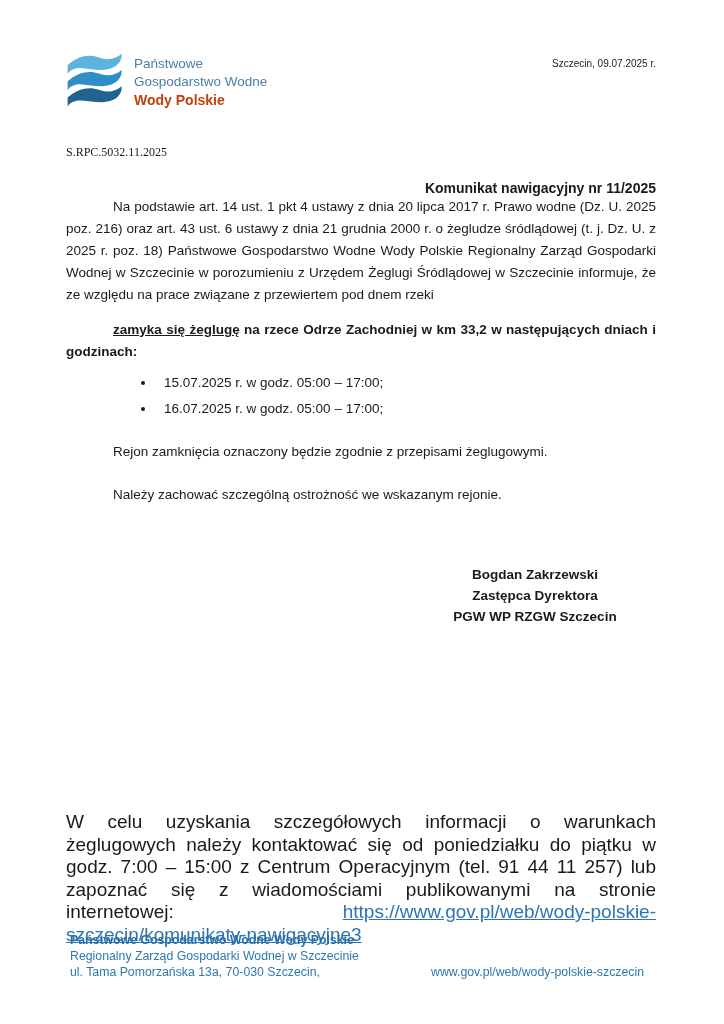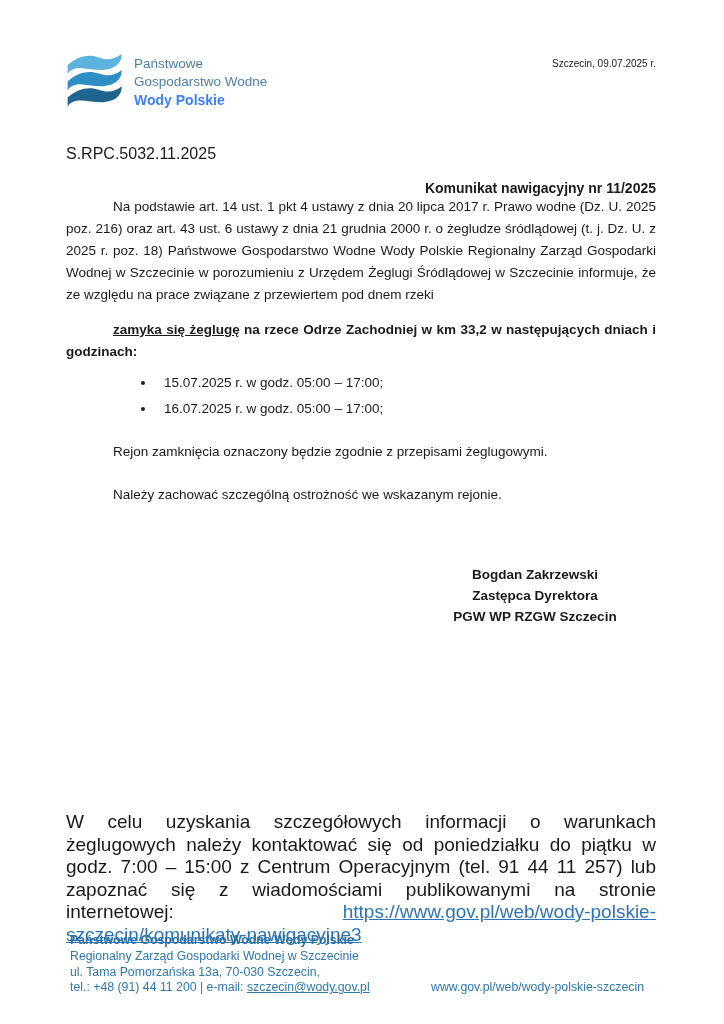--- a/index.html
+++ b/index.html
@@ -4,24 +4,24 @@
 <style>
   *{box-sizing:border-box;margin:0;padding:0;}
   body{background:#ffffff;font-family:"Liberation Sans",sans-serif;color:#1a1a1a;}
   .page{position:relative;width:724px;height:1024px;background:#ffffff;overflow:hidden;}
 
   
   .header{position:absolute;left:64px;right:68px;top:50px;display:flex;justify-content:space-between;align-items:flex-start;}
   .logo{display:flex;align-items:center;gap:10px;}
   .logo-mark{width:60px;height:64px;flex:0 0 auto;}
   .logo-text{font-size:13.5px;line-height:18px;color:#4d7ea6;}
-  .logo-brand{font-weight:bold;color:#3b82f6;font-size:14px;}
+  .logo-brand{font-weight:bold;color:#c2410c;font-size:14px;}
   .date{font-size:10px;margin-top:8px;}
 
-  .ref{position:absolute;left:66px;top:145px;font-size:16px;}
+  .ref{position:absolute;left:66px;top:145px;font-size:12px;font-family:Liberation Serif, serif;}
   .title{position:absolute;left:66px;right:68px;top:180px;text-align:right;font-size:14px;font-weight:bold;}
 
   
   .bodytext{position:absolute;left:66px;right:68px;top:196px;font-size:13.5px;line-height:22px;}
   .para{text-align:justify;text-indent:47px;}
   .p-closure{margin-top:13px;font-weight:bold;}
   .u{text-decoration:underline;}
   .schedule{margin-top:8px;margin-left:90px;font-weight:normal;list-style:disc outside;}
   .schedule li{padding-left:8px;margin-bottom:3px;line-height:23px;}
   .p-marking{margin-top:21px;}
@@ -87,18 +87,17 @@
     <div>PGW WP RZGW Szczecin</div>
   </div>
 
   <p class="contact"><span>W celu uzyskania szczegółowych informacji o warunkach żeglugowych należy kontaktować się od poniedziałku do piątku w godz. 7:00 – 15:00 z Centrum Operacyjnym (tel. 91 44 11 257) lub zapoznać się z wiadomościami publikowanymi na stronie internetowej: </span><a>https://www.gov.pl/web/wody-polskie-szczecin/komunikaty-nawigacyjne3</a></p>
 
   <div class="footer">
     <div class="footer-left">
       <div class="company">Państwowe Gospodarstwo Wodne Wody Polskie</div>
       <div>Regionalny Zarząd Gospodarki Wodnej w Szczecinie</div>
       <div>ul. Tama Pomorzańska 13a, 70-030 Szczecin,</div>
-      <div><span>tel.: +48 (91) 44 11 200 | e-mail: </span><a>szczecin@wody.gov.pl</a></div>
     </div>
     <div class="footer-site">www.gov.pl/web/wody-polskie-szczecin</div>
   </div>
 
 </div>
 
 </body></html>

